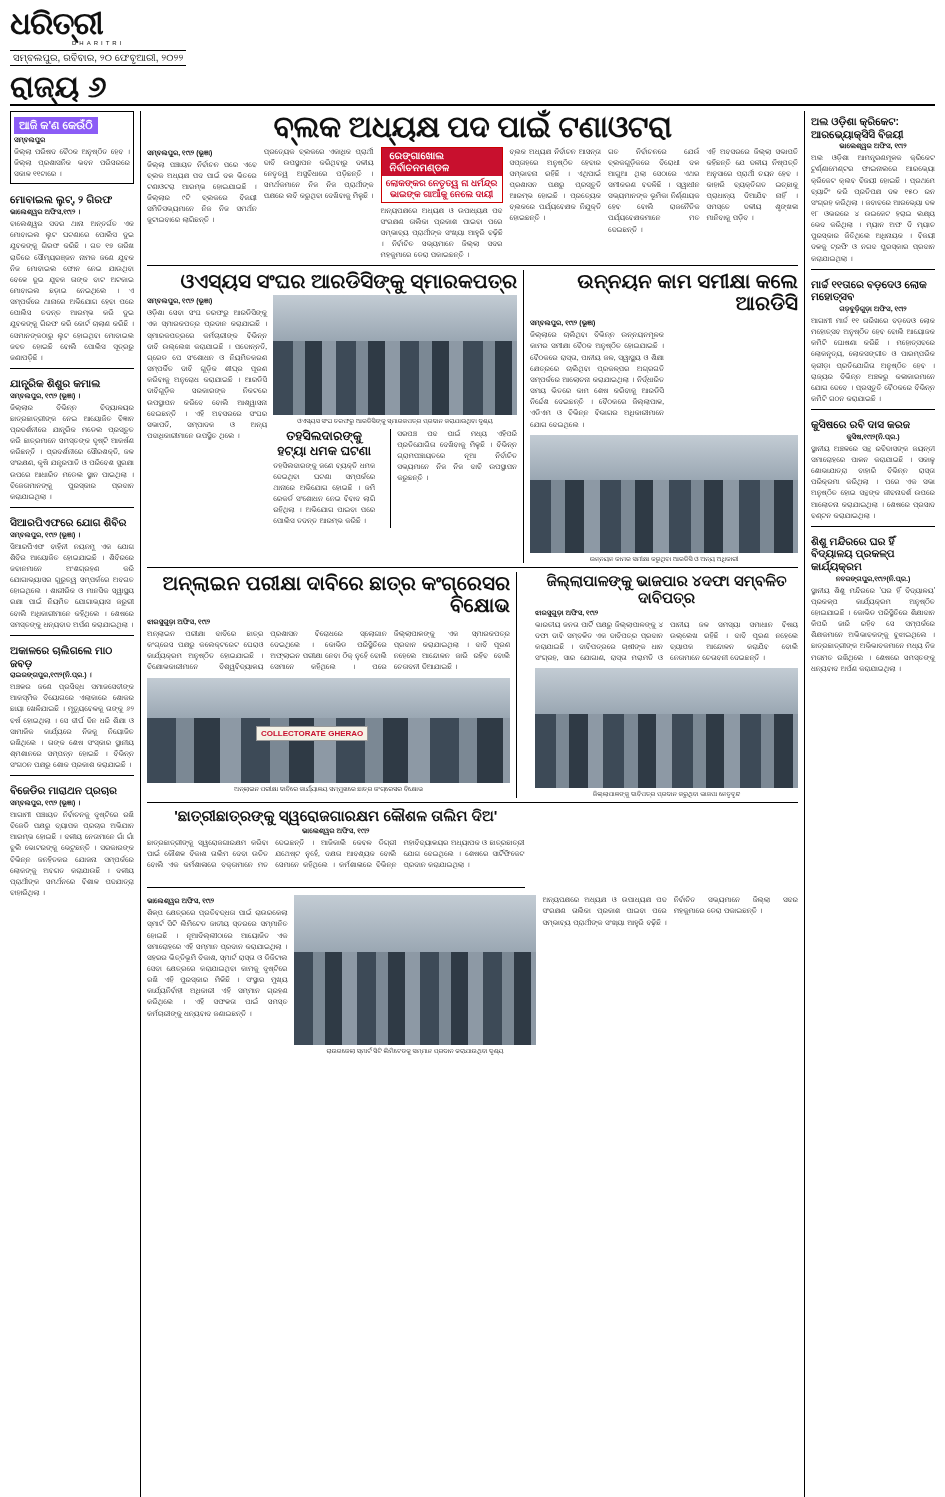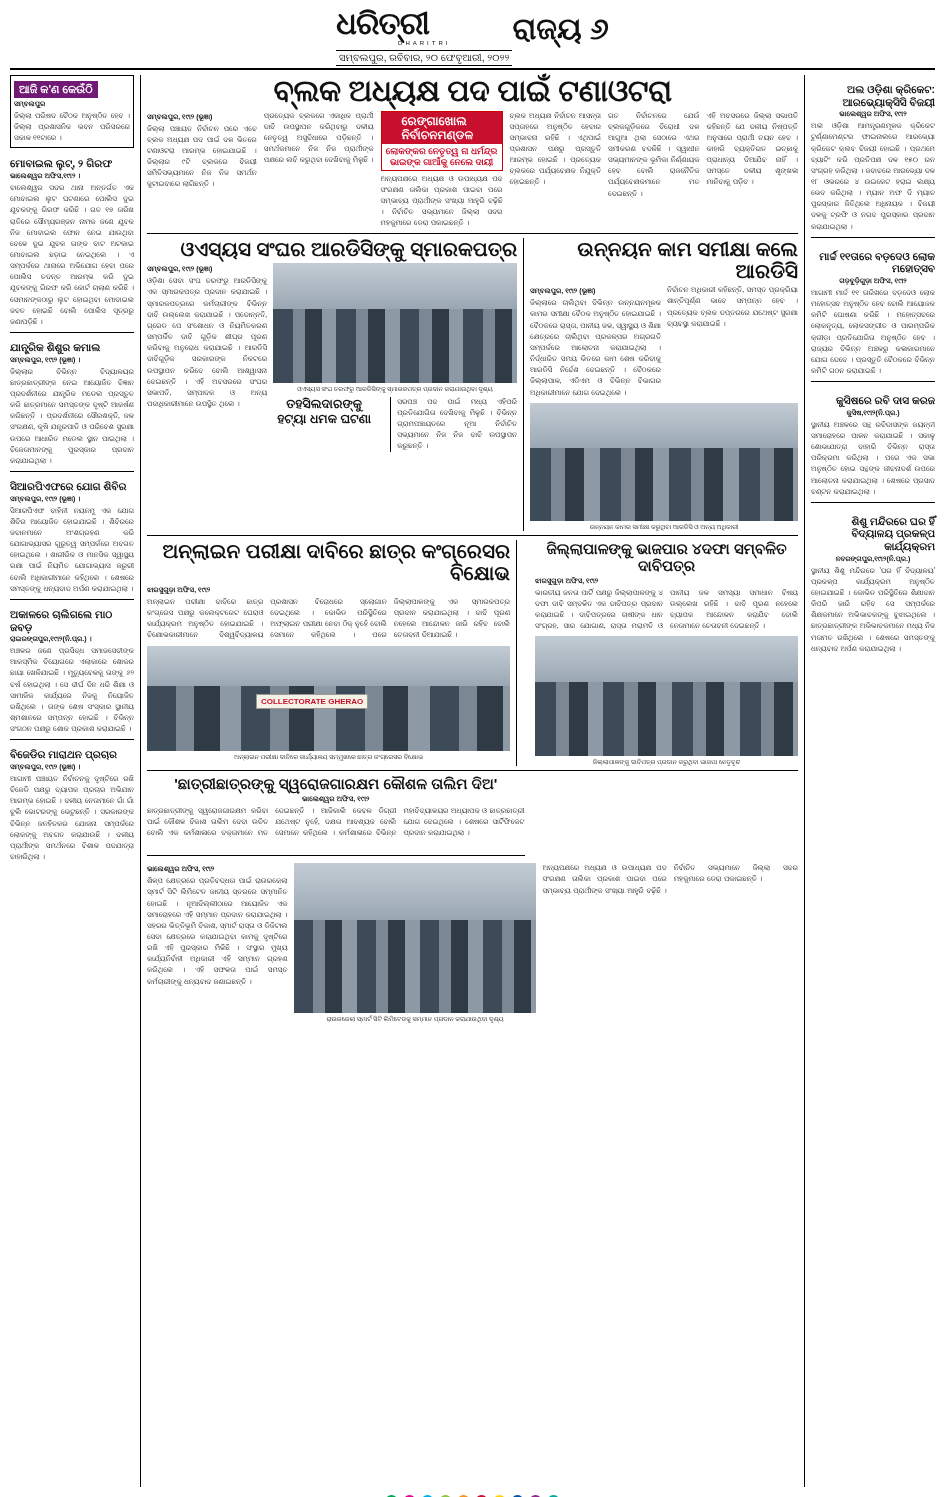--- a/index.html
+++ b/index.html
@@ -1,46 +1,46 @@
 <!DOCTYPE html>
 <html><head>
 <meta charset="utf-8">
 <style>
   html,body{margin:0;padding:0;background:#fff;}
   body{width:945px;height:1497px;font-family:"Liberation Serif",serif;color:#111;overflow:hidden;}
   .page{position:relative;width:945px;height:1497px;box-sizing:border-box;padding:8px 10px 0 10px;}
 
   
-  .masthead{display:flex;align-items:flex-start;justify-content:center;border-bottom:2px solid #000;padding-bottom:2px;}
+  .masthead{display:flex;align-items:flex-start;justify-content:space-between;border-bottom:2px solid #000;padding-bottom:2px;flex-direction:column;}
   .logo-wrap{display:flex;flex-direction:column;}
   .logo{font-family:"Liberation Sans",sans-serif;font-weight:bold;font-size:31px;letter-spacing:-1px;color:#111;line-height:1;}
   .logo-sub{font-family:"Liberation Sans",sans-serif;font-size:6px;letter-spacing:3px;text-align:center;margin-top:1px;}
   .dateline{font-size:10px;margin-top:4px;border-top:1px solid #000;border-bottom:1px solid #000;padding:1px 3px;font-family:"Liberation Sans",sans-serif;}
   .section-title{font-family:"Liberation Sans",sans-serif;font-weight:bold;font-size:30px;line-height:1;padding-top:6px;}
 
   
   .grid{display:flex;gap:6px;margin-top:5px;height:1412px;}
   .col{display:flex;flex-direction:column;}
   .c1{width:124px;}
   .c-mid{flex:1;display:flex;flex-direction:column;gap:4px;}
   .c6{width:124px;}
   .vrule{border-left:1px solid #000;}
 
   
   .txt{font-size:7.2px;line-height:1.55;text-align:justify;color:#1a1a1a;word-spacing:0.5px;hyphens:auto;}
   .byline{font-size:7px;font-weight:bold;text-align:center;margin:2px 0 3px;font-family:"Liberation Sans",sans-serif;}
   .byline-l{font-size:7px;font-weight:bold;margin:2px 0 3px;font-family:"Liberation Sans",sans-serif;}
 
   .redbox{border:1px solid #c00;}
-  .redhead{background:#c8102e;color:#fff;font-family:"Liberation Sans",sans-serif;font-weight:bold;font-size:12px;padding:2px 20px;}
+  .redhead{background:#c8102e;color:#fff;font-family:"Liberation Sans",sans-serif;font-weight:bold;font-size:10px;padding:2px 8px;}
   .redhead2{color:#c8102e;font-family:"Liberation Sans",sans-serif;font-weight:bold;font-size:9px;text-align:center;padding:2px;}
 
-  .col1head{background:#701a75;color:#fff;font-family:"Liberation Sans",sans-serif;font-weight:bold;font-size:11px;padding:2px 5px;display:inline-block;}
+  .col1head{background:#8b5cf6;color:#fff;font-family:"Liberation Sans",sans-serif;font-weight:bold;font-size:11px;padding:2px 5px;display:inline-block;}
   .sub-h{font-family:"Liberation Sans",sans-serif;font-weight:bold;font-size:10.5px;line-height:1.2;margin:4px 0 2px;}
-  .sub-h.center{text-align:right;margin-top:8px;}
+  .sub-h.center{text-align:left;}
 
   .photo{width:100%;background:linear-gradient(160deg,#9fb0c0,#6d7f91 45%,#56606b);position:relative;overflow:hidden;}
   .cap{font-size:6.4px;line-height:1.3;text-align:center;padding:2px 1px 0;color:#222;}
 
   .headline-big{font-family:"Liberation Sans",sans-serif;font-weight:bold;font-size:30px;text-align:center;line-height:1.05;letter-spacing:-0.5px;}
   .headline-med{font-family:"Liberation Sans",sans-serif;font-weight:bold;font-size:20px;text-align:right;line-height:1.1;}
   .headline-sm{font-family:"Liberation Sans",sans-serif;font-weight:bold;font-size:15px;text-align:center;line-height:1.15;}
   .headline-xs{font-family:"Liberation Sans",sans-serif;font-weight:bold;font-size:12.5px;text-align:center;line-height:1.2;}
 
   .cols2{column-count:2;column-gap:7px;}
@@ -153,38 +153,36 @@
             </div>
             <div style="width:67%;">
               <div class="photo" style="height:120px;">
                 <div class="photo-top"></div>
                   <div class="photo-people"></div>
               </div>
               <div class="cap">ଓଏସ୍ୟସ ସଂଘ ତରଫରୁ ଆରଡିସିଙ୍କୁ ସ୍ମାରକପତ୍ର ପ୍ରଦାନ କରାଯାଉଥିବା ଦୃଶ୍ୟ</div>
               <div style="display:flex;gap:6px;margin-top:3px;">
                 <div style="width:46%;border-right:1px solid #000;padding-right:15px;">
                   <div class="headline-xs">ତହସିଲଦାରଙ୍କୁ ହଟ୍ୟା ଧମକ ଘଟଣା</div>
+                  <div class="txt" style="margin-top:2px;">ତହସିଲଦାରଙ୍କୁ ଜଣେ ବ୍ୟକ୍ତି ଧମକ ଦେଇଥିବା ଘଟଣା ସମ୍ପର୍କରେ ଥାନାରେ ଅଭିଯୋଗ ହୋଇଛି । ଜମି ରେକର୍ଡ ସଂଶୋଧନ ନେଇ ବିବାଦ ଲାଗି ରହିଥିଲା । ଅଭିଯୋଗ ପାଇବା ପରେ ପୋଲିସ ତଦନ୍ତ ଆରମ୍ଭ କରିଛି ।</div>
                 </div>
                 <div style="width:54%;">
                   <div class="txt">ସରପଞ୍ଚ ପଦ ପାଇଁ ମଧ୍ୟ ଏହିପରି ପ୍ରତିଯୋଗିତା ଦେଖିବାକୁ ମିଳୁଛି । ବିଭିନ୍ନ ଗ୍ରାମପଞ୍ଚାୟତରେ ନୂଆ ନିର୍ବାଚିତ ସଭ୍ୟମାନେ ନିଜ ନିଜ ଦାବି ଉପସ୍ଥାପନ କରୁଛନ୍ତି ।</div>
                 </div>
               </div>
             </div>
           </div>
         </div>
 
         <div style="width:42%;">
           <div class="headline-med">ଉନ୍ନୟନ କାମ ସମୀକ୍ଷା କଲେ ଆରଡିସି</div>
           <div style="display:flex;gap:6px;margin-top:3px;">
             <div style="width:50%;">
               <div class="byline-l">ସମ୍ବଲପୁର, ୧୯ା୨ (ଭୂଞା)</div>
               <div class="txt">ଜିଲ୍ଲାରେ ଚାଲିଥିବା ବିଭିନ୍ନ ଉନ୍ନୟନମୂଳକ କାମର ସମୀକ୍ଷା ବୈଠକ ଅନୁଷ୍ଠିତ ହୋଇଯାଇଛି । ବୈଠକରେ ରାସ୍ତା, ପାନୀୟ ଜଳ, ସ୍ୱାସ୍ଥ୍ୟ ଓ ଶିକ୍ଷା କ୍ଷେତ୍ରରେ ଚାଲିଥିବା ପ୍ରକଳ୍ପର ଅଗ୍ରଗତି ସମ୍ପର୍କରେ ଆଲୋଚନା କରାଯାଇଥିଲା । ନିର୍ଦ୍ଧାରିତ ସମୟ ଭିତରେ କାମ ଶେଷ କରିବାକୁ ଆରଡିସି ନିର୍ଦ୍ଦେଶ ଦେଇଛନ୍ତି । ବୈଠକରେ ଜିଲ୍ଲାପାଳ, ଏଡିଏମ ଓ ବିଭିନ୍ନ ବିଭାଗର ଅଧିକାରୀମାନେ ଯୋଗ ଦେଇଥିଲେ ।</div>
-            </div>
-            <div style="width:50%;">
-              <div class="txt">ନିର୍ବାଚନ ଅଧିକାରୀ କହିଛନ୍ତି, ସମସ୍ତ ପ୍ରକ୍ରିୟା ଶାନ୍ତିପୂର୍ଣ୍ଣ ଭାବେ ସମ୍ପନ୍ନ ହେବ । ପ୍ରତ୍ୟେକ ବ୍ଲକ ଦପ୍ତରରେ ଯଥେଷ୍ଟ ସୁରକ୍ଷା ବ୍ୟବସ୍ଥା କରାଯାଇଛି ।</div>
             </div>
           </div>
           <div class="photo" style="height:118px;margin-top:4px;">
             <div class="photo-top"></div>
               <div class="photo-people"></div>
           </div>
           <div class="cap">ଉନ୍ନୟନ କାମର ସମୀକ୍ଷା କରୁଥିବା ଆରଡିସି ଓ ଅନ୍ୟ ଅଧିକାରୀ</div>
         </div>
       </div>
 

